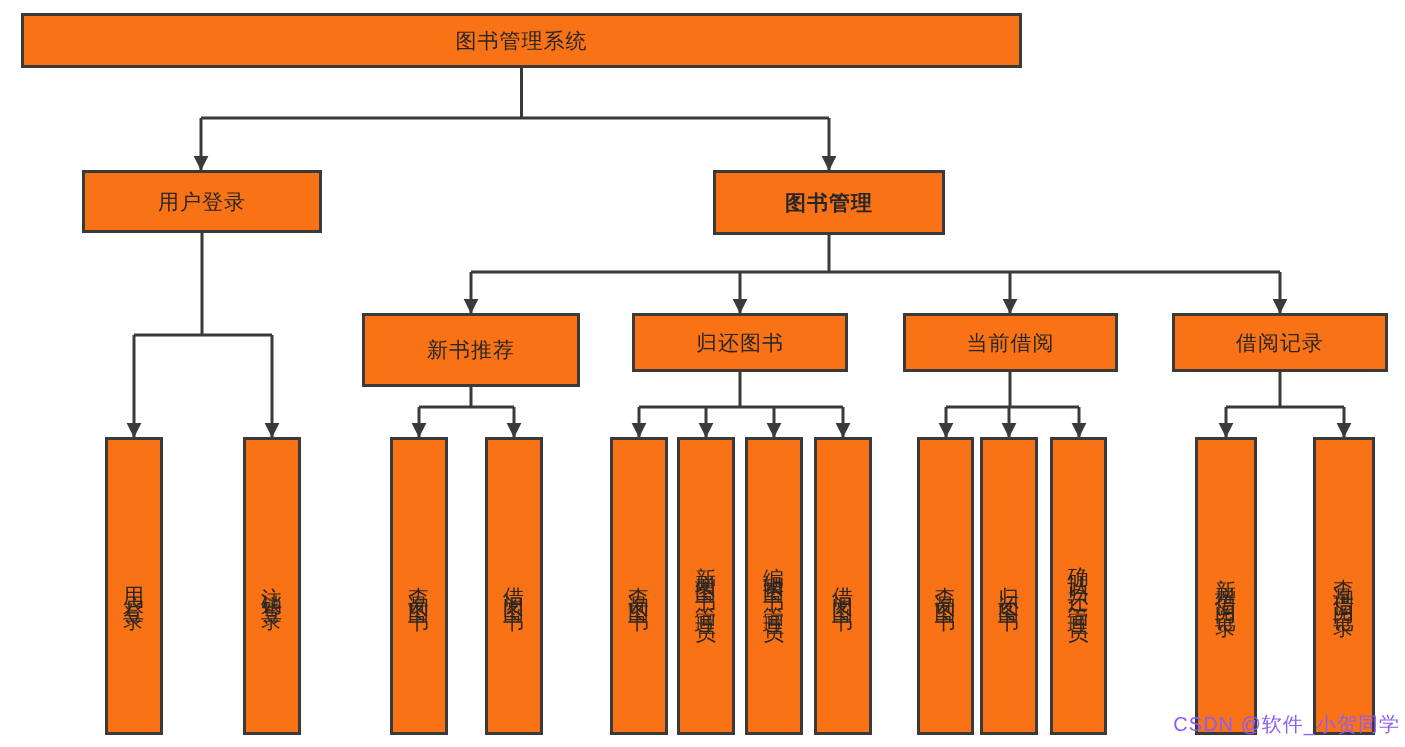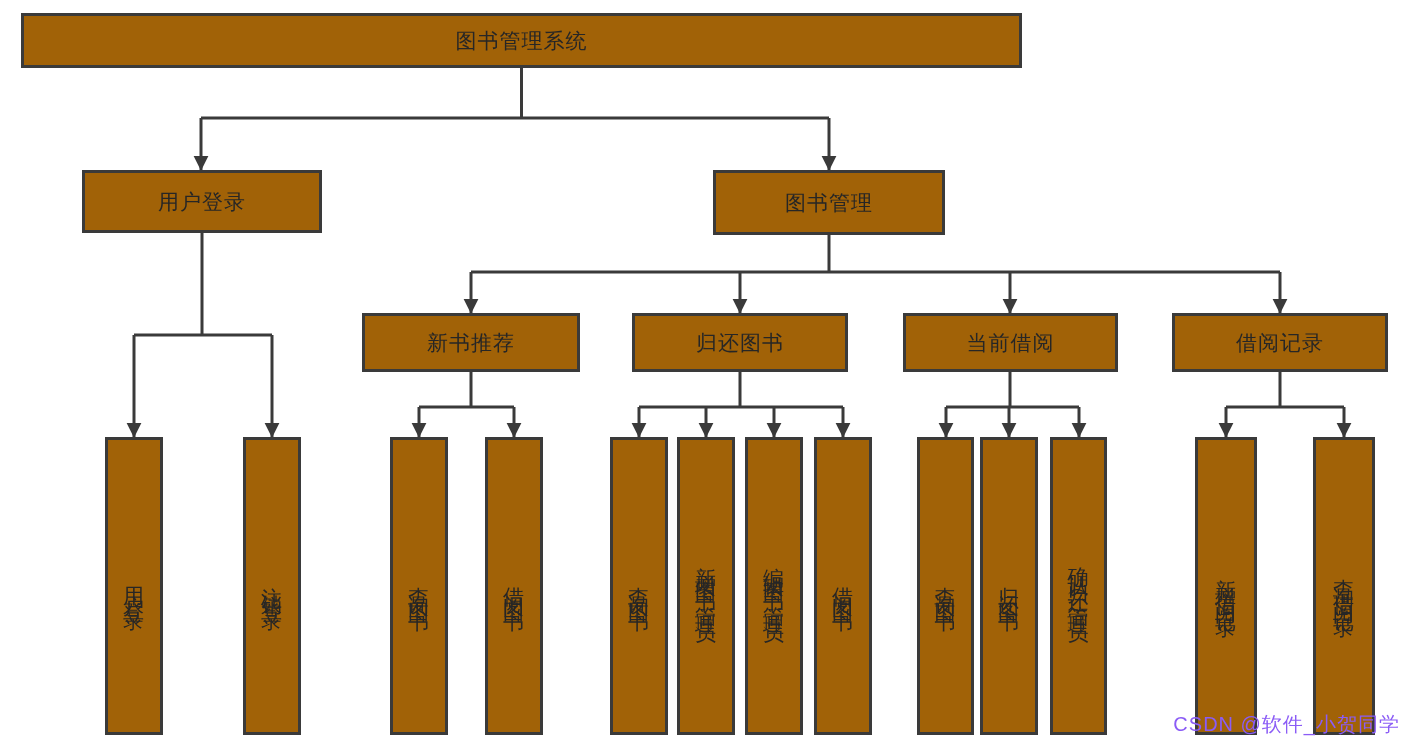--- a/index.html
+++ b/index.html
@@ -8,44 +8,44 @@
     width: 1405px;
     height: 747px;
     background: #ffffff;
     overflow: hidden;
     font-family: "Liberation Sans", sans-serif;
   }
   #wires { position: absolute; left: 0; top: 0; z-index: 1; }
   .node {
     position: absolute;
     box-sizing: border-box;
-    background: #a16207;
+    background: #f97316;
     border: 3px solid #3a3a3a;
     color: #262626;
     display: flex;
     align-items: center;
     justify-content: center;
     z-index: 2;
   }
   .hbox { font-size: 21px; letter-spacing: 1px; }
   .vbox { font-size: 21px; }
   .vbox .vtext {
     writing-mode: vertical-rl;
     text-orientation: mixed;
     letter-spacing: 0.38em;
     line-height: 1;
     white-space: nowrap;
   }
   
   .n-root      { left: 21px;  top: 13px;  width: 1001px; height: 55px; }
   
   .n-userlogin { left: 82px;  top: 170px; width: 240px;  height: 63px; }
-  .n-bookmgmt  { left: 713px; top: 170px; width: 232px;  height: 65px; }
+  .n-bookmgmt  { left: 713px; top: 170px; width: 232px;  height: 65px; font-weight: bold; }
   
-  .n-rec       { left: 362px;  top: 313px; width: 218px; height: 59px; }
+  .n-rec       { left: 362px;  top: 313px; width: 218px; height: 74px; }
   .n-borrow    { left: 632px;  top: 313px; width: 216px; height: 59px; }
   .n-current   { left: 903px;  top: 313px; width: 215px; height: 59px; font-family: Liberation Serif, serif; }
   .n-records   { left: 1172px; top: 313px; width: 216px; height: 59px; }
   
   .leaf { top: 437px; height: 298px; width: 58px; }
   .l-a1 { left: 105px; }
   .l-a2 { left: 243px; }
   .l-b1 { left: 390px; }
   .l-b2 { left: 485px; }
   .l-c1 { left: 610px; }

